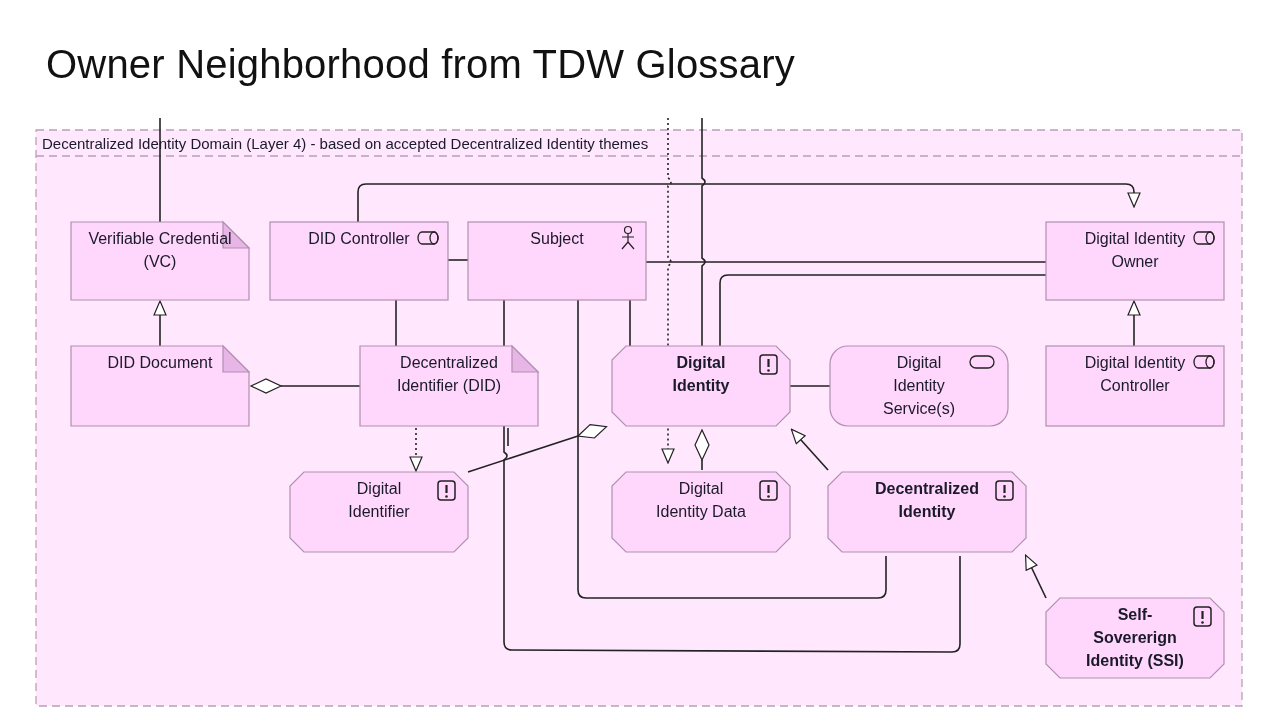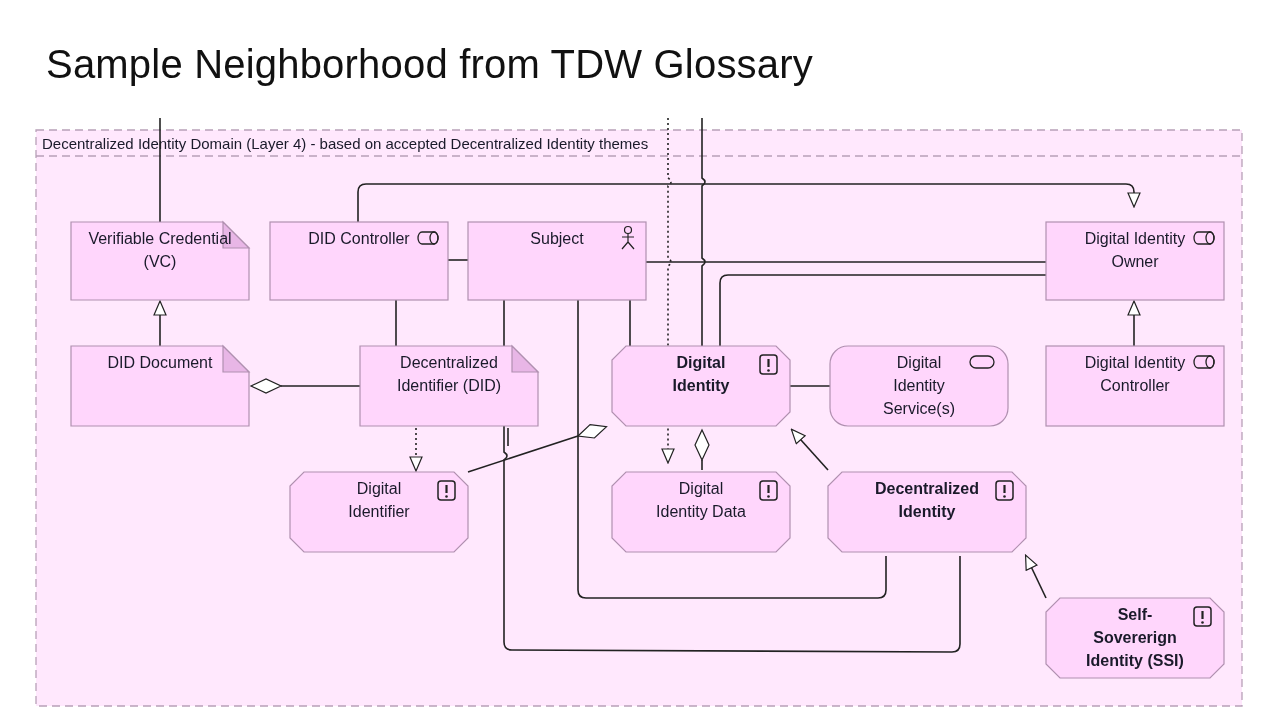--- a/index.html
+++ b/index.html
@@ -6,21 +6,21 @@
   body{width:1280px;height:720px;position:relative;overflow:hidden;font-family:"DejaVu Sans",sans-serif;}
   .title{position:absolute;left:46px;top:42px;font-family:"Liberation Sans",sans-serif;font-size:40px;font-weight:300;color:#111;letter-spacing:0.2px;}
   svg{position:absolute;left:0;top:0;}
   .lbl{font-family:"Liberation Sans",sans-serif;font-size:16px;fill:#1a1a2a;}
   .bold{font-weight:bold;}
   .grp{font-family:"Liberation Sans",sans-serif;font-size:15px;fill:#1a1a2a;}
 </style>
 </head>
 <body>
 
-<div class="title">Sample Neighborhood from TDW Glossary</div>
+<div class="title">Owner Neighborhood from TDW Glossary</div>
 
 <svg width="1280" height="720" viewBox="0 0 1280 720">
   <defs>
     <marker id="tri" markerWidth="16" markerHeight="14" refX="14" refY="7" orient="auto" markerUnits="userSpaceOnUse">
       <path d="M1,1 L15,7 L1,13 Z" fill="#fff" stroke="#222" stroke-width="1.2"></path>
     </marker>
     <marker id="dia" markerWidth="34" markerHeight="16" refX="1" refY="8" orient="auto" markerUnits="userSpaceOnUse">
       <path d="M1,8 L16,1 L31,8 L16,15 Z" fill="#fff" stroke="#222" stroke-width="1.2"></path>
     </marker>
   </defs>

